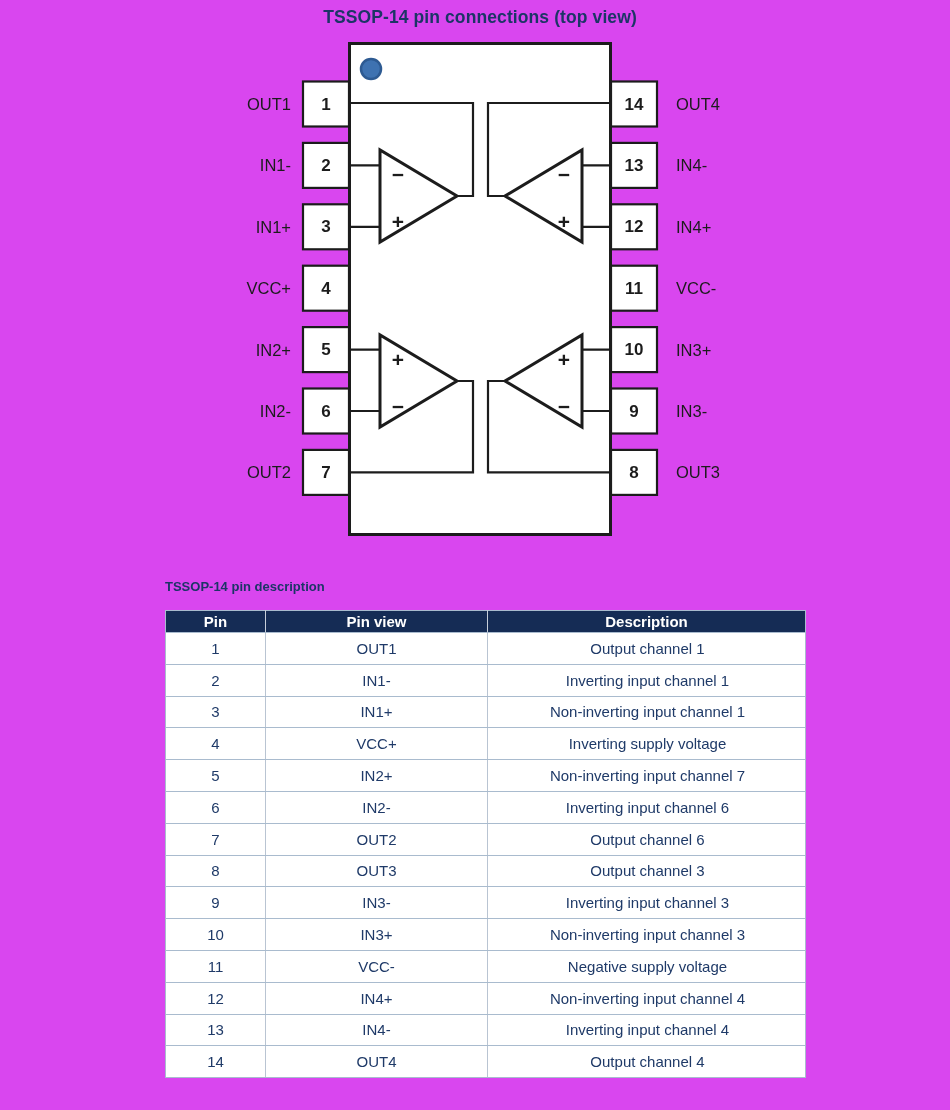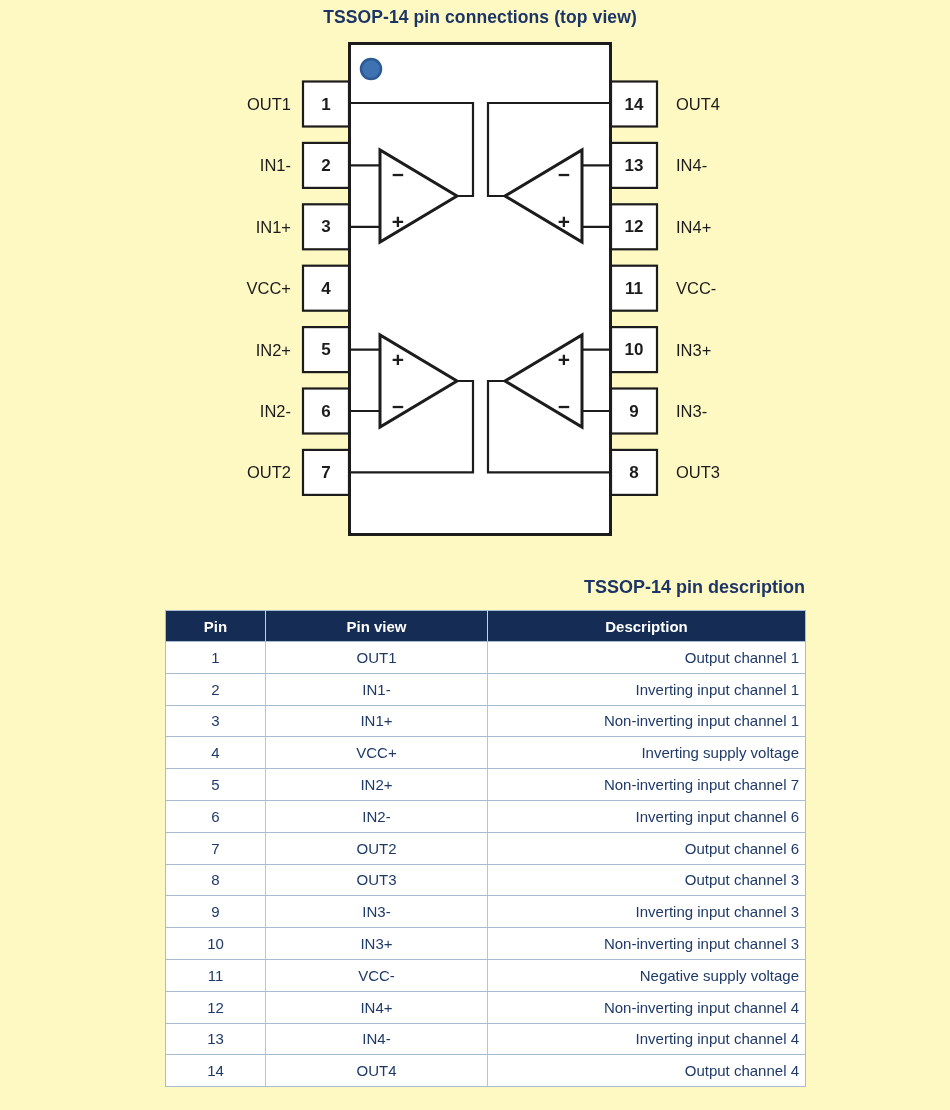--- a/index.html
+++ b/index.html
@@ -2,21 +2,21 @@
 <html style="--navy: #1c3566; --table-text: #1f3a68; --header-bg: #152c55; --header-text: #ffffff; --border: #a9bbce; --divider: #b9c4d2; --ink: #1c1c1c; --dot-fill: #3e72b1; --dot-ring: #2d5a92;"><head>
 <meta charset="utf-8">
 <style>
   :root{
     --navy:#1c3566; --table-text:#1f3a68; --header-bg:#152c55; --header-text:#ffffff;
     --border:#a9bbce; --divider:#b9c4d2; --ink:#1c1c1c; --dot-fill:#3e72b1; --dot-ring:#2d5a92;
   }
   *{box-sizing:border-box; margin:0; padding:0;}
   html,body{width:950px; height:1110px; background:#ffffff;
     font-family:"Liberation Sans", sans-serif;}
-  .page{position:relative; width:950px; height:1110px; overflow:hidden; background:#fef9c3;}
+  .page{position:relative; width:950px; height:1110px; overflow:hidden; background:#d946ef;}
 
   
   .diagram-title{
     position:absolute; top:7px; left:0; width:960px; text-align:center;
     font-size:17.5px; font-weight:bold; color:var(--navy); letter-spacing:0.1px;
   }
   .pin-svg{position:absolute; top:0; left:0;}
   .chip-body{fill:#ffffff; stroke:var(--ink); stroke-width:3;}
   .wire{fill:none; stroke:var(--ink); stroke-width:2.2;}
   .opamp{fill:#ffffff; stroke:var(--ink); stroke-width:3; stroke-linejoin:miter;}
@@ -26,42 +26,42 @@
   .pin-num{fill:var(--ink); font-size:17px; font-weight:bold;
     text-anchor:middle; dominant-baseline:central;}
   .pin-label{fill:var(--ink); font-size:16.5px; dominant-baseline:central;}
   .pin-label.end{text-anchor:end;}
   .pin-label.start{text-anchor:start;}
   .dot{fill:var(--dot-fill); stroke:var(--dot-ring); stroke-width:2.5;}
 
   
   .table-section{position:absolute; top:576px; left:165px; width:640px;}
   .table-title{
-    width:640px; text-align:right; font-size:18px; font-weight:bold;
+    width:640px; text-align:left; font-size:13px; font-weight:bold;
     color:var(--navy); line-height:22px;
   }
   table.pin-table{
     border-collapse:collapse; table-layout:fixed; width:640px; margin-top:12px;
     border:1px solid var(--border);
   }
   .pin-table th{
     background:var(--header-bg); color:var(--header-text);
-    font-size:15px; font-weight:bold; height:31px; text-align:center;
+    font-size:15px; font-weight:bold; height:22px; text-align:center;
     border-left:1px solid #c6cfda; border-bottom:1px solid var(--border);
   }
   .pin-table th:first-child{border-left:none;}
   .pin-table th.c0{width:100px;} .pin-table th.c1{width:222px;} .pin-table th.c2{width:318px;margin-top:39px;}
   .pin-table td{
     color:var(--table-text); font-size:15px; height:31.8px;
     border-bottom:1px solid var(--border); border-left:1px solid var(--divider);
     padding:0 6px; background:#fff;
   }
   .pin-table td:first-child{border-left:none;}
   .pin-table td.col0, .pin-table td.col1{text-align:center;}
-  .pin-table td.col2{text-align:right; padding-left:8px;}
+  .pin-table td.col2{text-align:center; padding-left:8px;}
 </style>
 </head>
 <body>
 
 <div class="page">
 
   <div class="diagram-title">TSSOP-14 pin connections (top view)</div>
 
   <svg class="pin-svg" width="950" height="560" viewBox="0 0 950 560">
 

